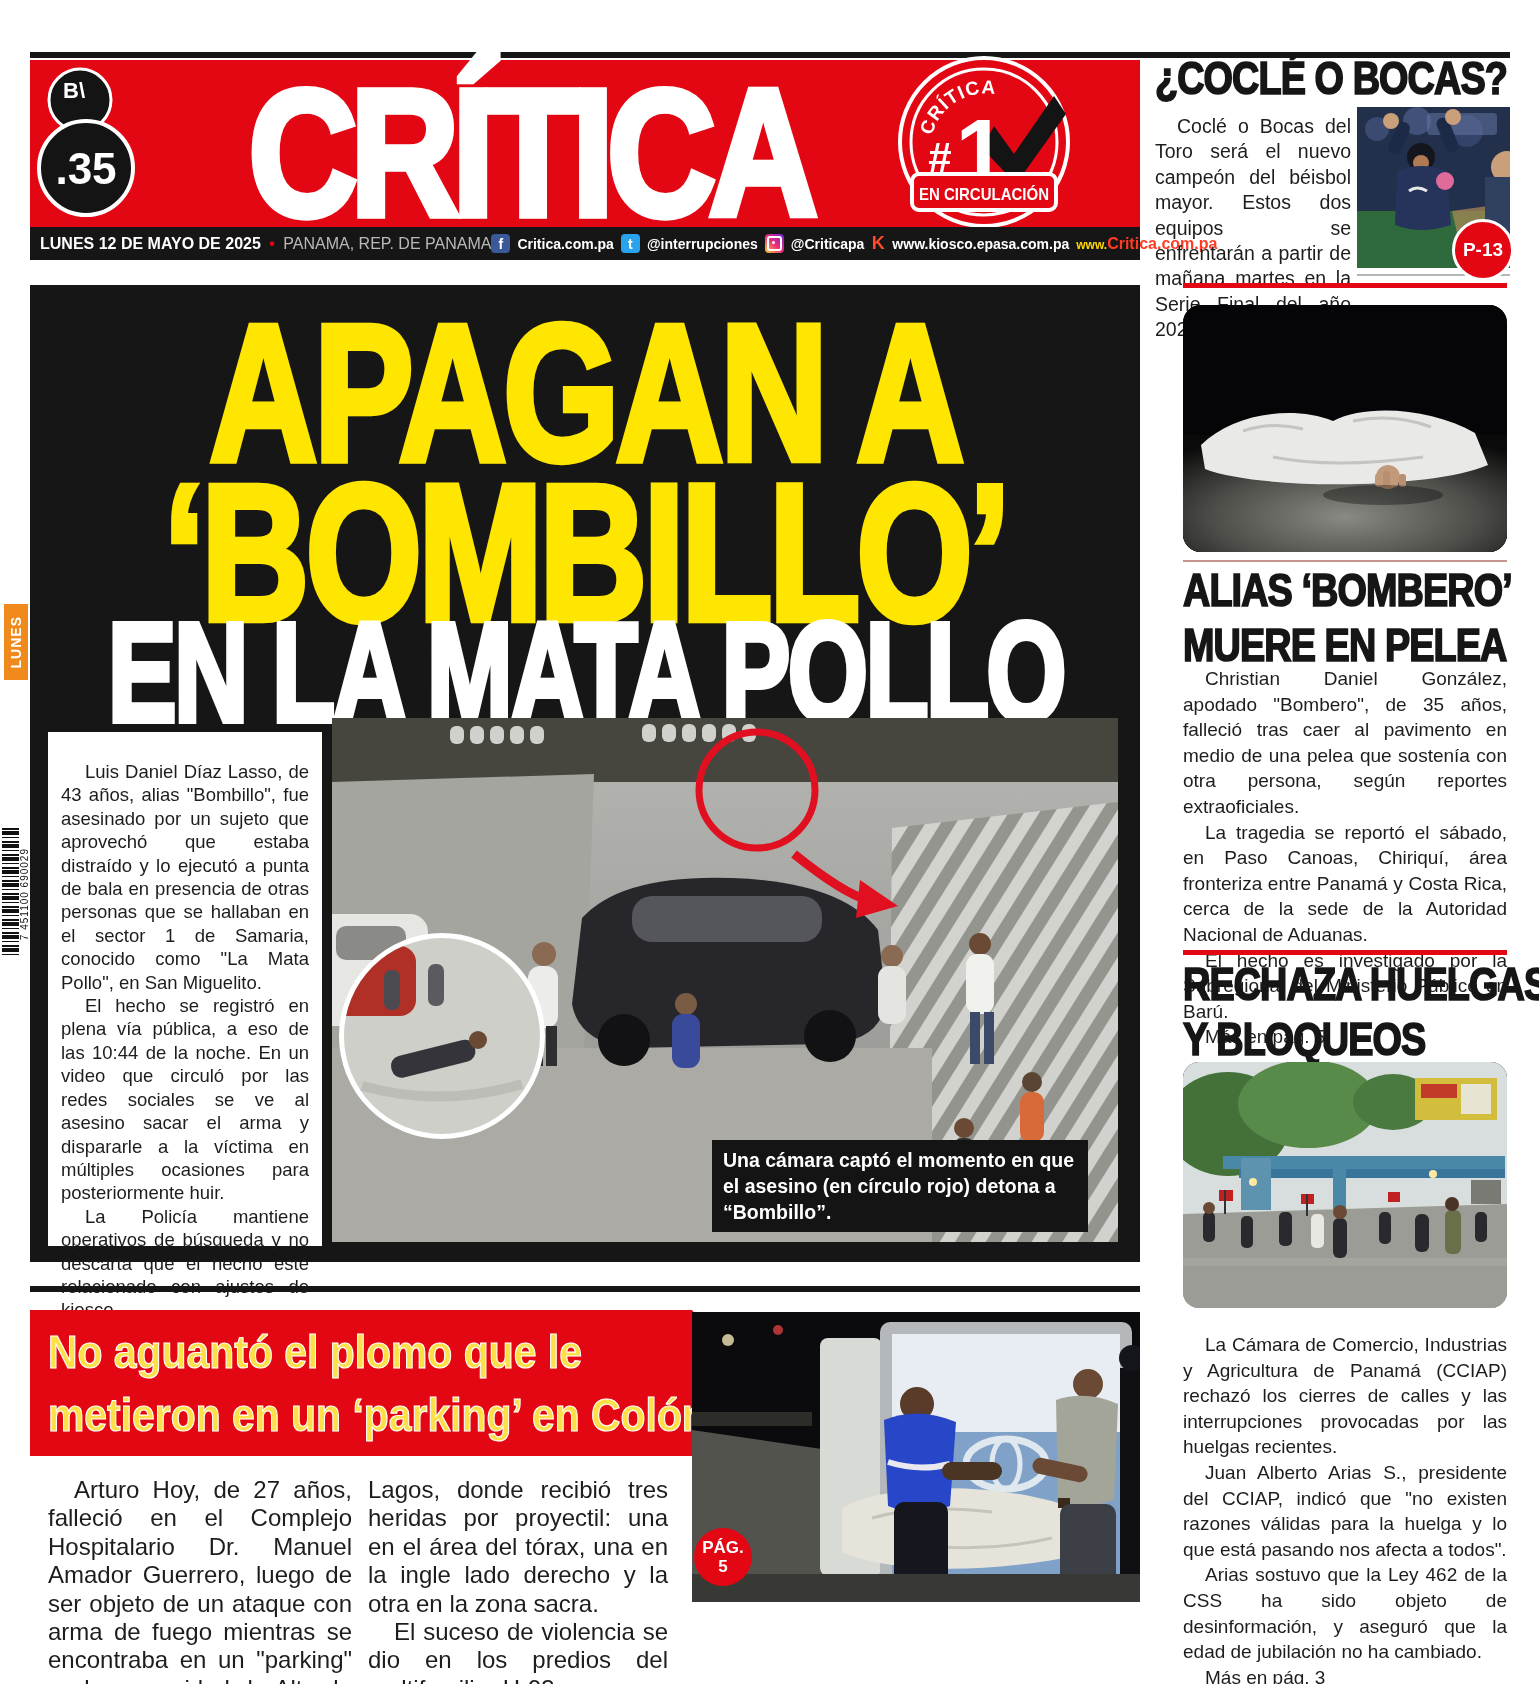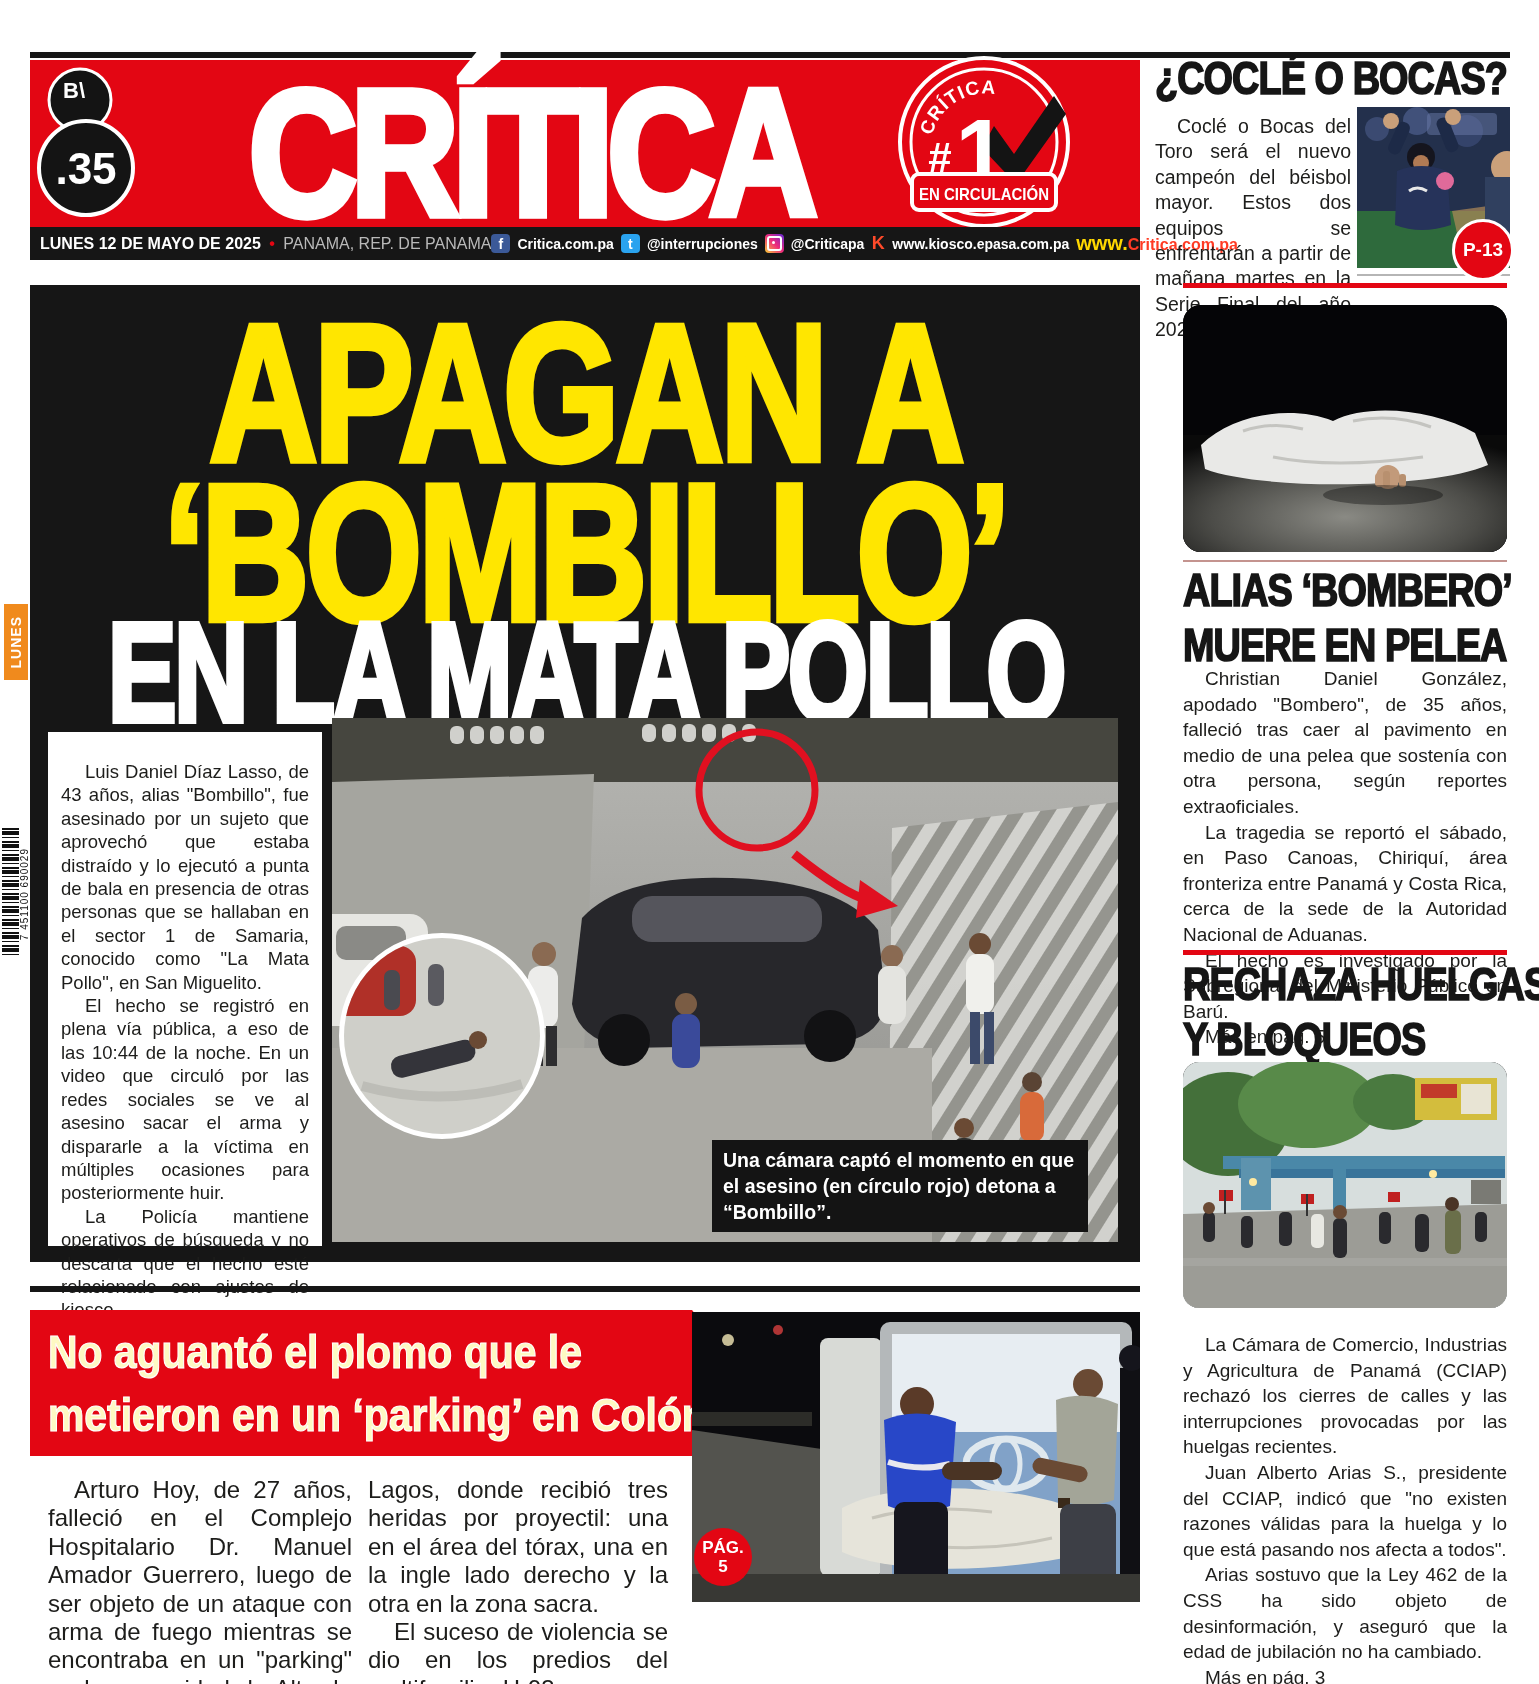--- a/index.html
+++ b/index.html
@@ -24,21 +24,21 @@
   .date-sep{color:#e30613;font-weight:700;padding:0 4px;}
   .socials{display:flex;align-items:center;gap:7px;font-size:14px;font-weight:700;white-space:nowrap;}
   .sicon{display:inline-flex;align-items:center;justify-content:center;width:19px;height:19px;
          border-radius:4px;color:#fff;font-size:14px;font-weight:700;}
   .fb{background:#3b5998;}
   .tw{background:#2aa3ef;}
   .ig{background:linear-gradient(45deg,#f9ce34,#ee2a7b,#6228d7);position:relative;}
   .ig-box{width:11px;height:11px;border:2px solid #fff;border-radius:3px;position:relative;}
   .ig-box:after{content:"";position:absolute;width:3px;height:3px;border-radius:50%;background:#fff;left:3px;top:3px;}
   .ki{background:transparent;color:#ff4a2a;font-size:18px;width:14px;}
-  .web-prefix{color:#ffd800;font-size:20px;font-weight:700;}
+  .web-prefix{color:#ffd800;font-size:12px;font-weight:700;}
   .web-rest{color:#ff3b24;font-size:16px;font-weight:700;}
 
   
   .day-badge{left:4px;top:604px;width:24px;height:76px;background:#f08a1d;
              display:flex;align-items:center;justify-content:center;}
   .vtext{writing-mode:vertical-rl;transform:rotate(180deg);color:#fff;font-size:14px;font-weight:700;letter-spacing:1px;}
   .barcode{left:2px;top:824px;width:30px;height:140px;}
   .bars{position:absolute;left:0;top:4px;width:17px;height:130px;
         background:repeating-linear-gradient(to bottom,#111 0 2px,#fff 2px 3px,#111 3px 7px,#fff 7px 9px,#111 9px 10px,#fff 10px 13px);}
   .bar-num{position:absolute;left:15px;top:0;width:14px;height:140px;display:flex;align-items:center;justify-content:center;}
@@ -71,21 +71,21 @@
   .story-box .txt{font-size:18.5px;line-height:23.4px;color:#1d1d1b;text-align:justify;margin-top:12px;}
   .story-box p{margin:0;text-indent:24px;}
   .red-square{display:inline-block;width:13px;height:14px;background:#e30613;margin-right:6px;vertical-align:-2px;}
   .more-line{margin-top:2px;text-indent:0 !important;}
   .main-photo{left:302px;top:433px;width:786px;height:524px;background:#9a9a96;}
   .caption{position:absolute;right:30px;bottom:10px;width:376px;background:#141414;color:#fff;
            font-size:19.5px;font-weight:700;line-height:26px;padding:7px 11px;box-sizing:border-box;}
 
   
   .bot-rule{left:30px;top:1286px;width:1110px;height:6px;background:#161616;}
-  .red-banner{left:30px;top:1310px;width:662px;height:146px;background:#e30613;color:#fef9c3;
+  .red-banner{left:30px;top:1310px;width:662px;height:146px;background:#e30613;color:#fde047;
               display:flex;flex-direction:column;justify-content:center;padding-left:18px;box-sizing:border-box;}
   .red-banner .bl{display:inline-block;font-size:47px;font-weight:700;line-height:63px;
                   -webkit-text-stroke:1.2px #fff;transform:scaleX(0.87);transform-origin:0 50%;white-space:nowrap;}
   .banner-arrow{left:692px;top:1310px;width:58px;height:146px;}
   .bot-col{font-size:24px;line-height:28.4px;color:#1d1d1b;text-align:justify;}
   .bot-col p{margin:0;text-indent:26px;}
   .bot-col p.cont{text-indent:0;}
   .morgue{left:692px;top:1312px;width:448px;height:290px;background:#ec4899;}
 </style>
 </head>

